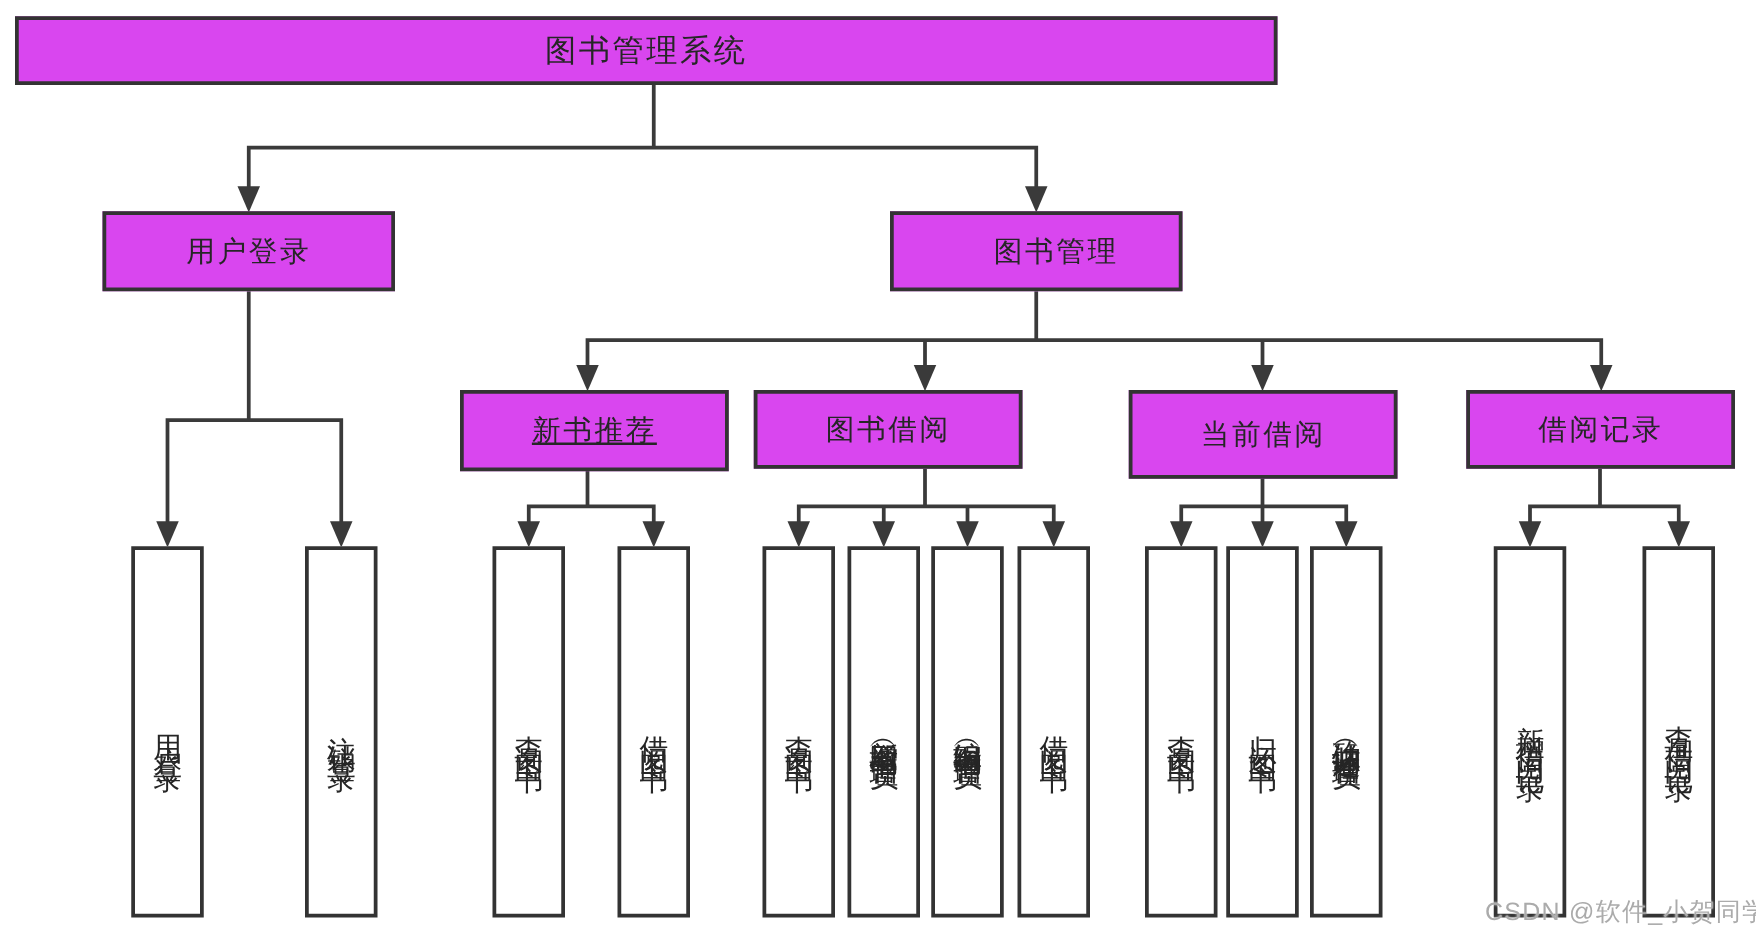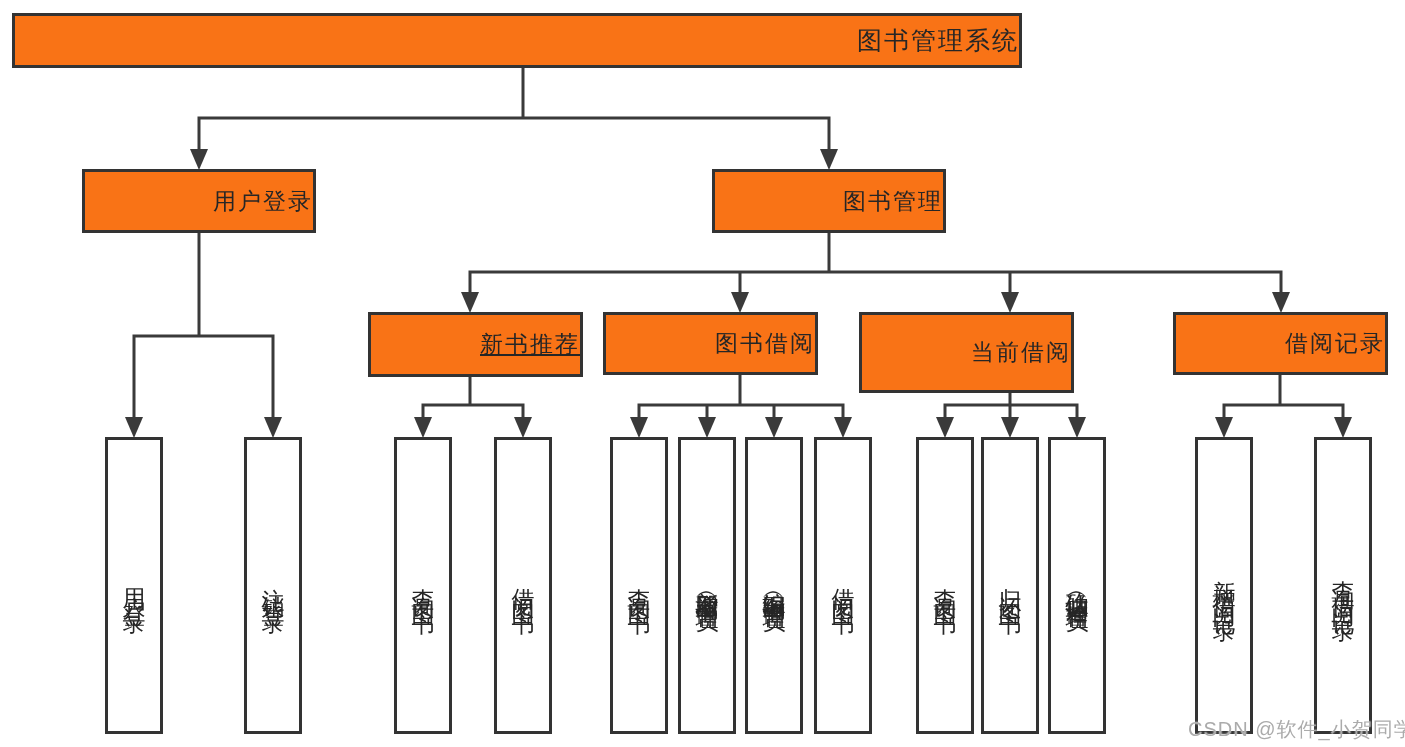--- a/index.html
+++ b/index.html
@@ -8,25 +8,25 @@
     width: 1405px;
     height: 747px;
     background: #ffffff;
     font-family: "Liberation Sans", sans-serif;
     overflow: hidden;
   }
   .wires { position: absolute; left: 0; top: 0; }
   .node {
     position: absolute;
     box-sizing: border-box;
-    background: #f97316;
+    background: #d946ef;
     border: 3px solid #333333;
     display: flex;
     align-items: center;
-    justify-content: flex-end;
+    justify-content: center;
     color: #262626;
     font-size: 23px;
     letter-spacing: 2px;
     text-align: center;
   }
   .node.root { font-size: 25px; }
   .leaf {
     position: absolute;
     box-sizing: border-box;
     background: #ffffff;
@@ -121,21 +121,21 @@
   <div class="node" style="left:712px; top:169px; width:234px; height:64px;padding-left:32px;">
     <span>图书管理</span>
   </div>
 
   <div class="node" style="left:368px; top:312px; width:215px; height:65px;text-decoration:underline;">
     <span>新书推荐</span>
   </div>
   <div class="node" style="left:603px; top:312px; width:215px; height:63px;">
     <span>图书借阅</span>
   </div>
-  <div class="node" style="left:859px; top:312px; width:215px; height:81px;">
+  <div class="node" style="left:903px; top:312px; width:215px; height:71px;">
     <span>当前借阅</span>
   </div>
   <div class="node" style="left:1173px; top:312px; width:215px; height:63px;">
     <span>借阅记录</span>
   </div>
 
   <div class="leaf" style="left:105px; top:437px; width:58px; height:297px;">
     <span class="label">用户登录</span>
   </div>
   <div class="leaf" style="left:244px; top:437px; width:58px; height:297px;">

